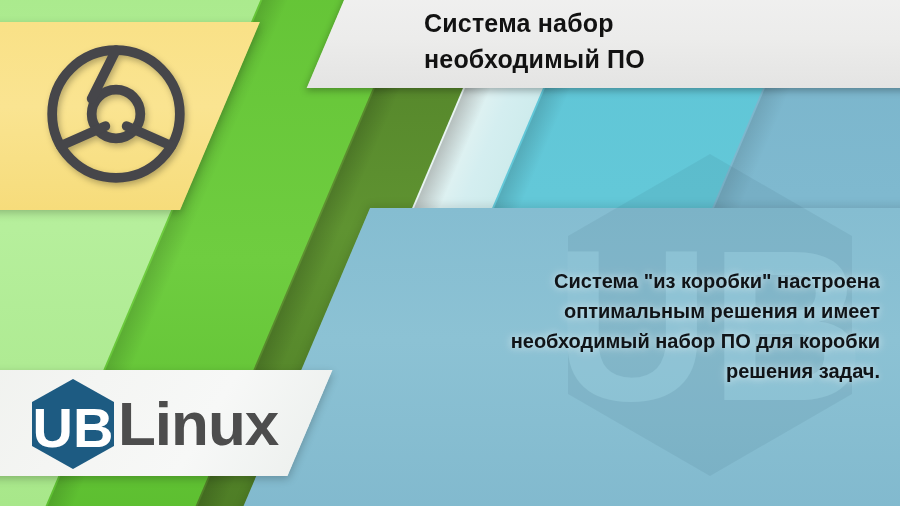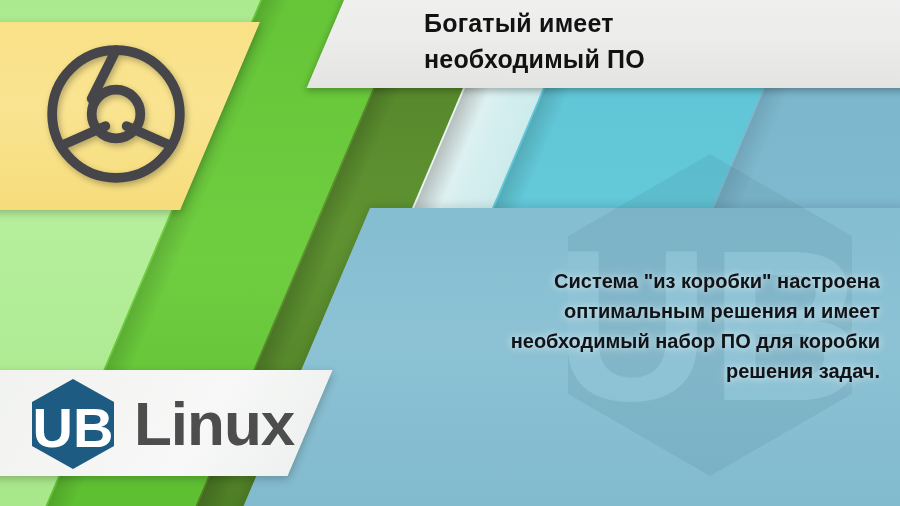--- a/index.html
+++ b/index.html
@@ -145,21 +145,21 @@
   .logo-wrap{
     position:absolute;
     left:30px;top:378px;
     display:flex;align-items:center;
   }
   .hex{width:86px;height:92px;display:block;}
   .logo-word{
     font-size:62px;
     font-weight:bold;
     color:#4d4d4d;
-    margin-left:18px;
+    margin-left:2px;
     line-height:1;
     letter-spacing:-1px;
     text-align:center;
   }
 </style>
 </head>
 <body>
 
 <div class="slide">
 
@@ -180,21 +180,21 @@
 
   <div class="watermark">
     <svg viewBox="0 0 300 330" xmlns="http://www.w3.org/2000/svg">
       <path d="M150 4 L292 86 L292 244 L150 326 L8 244 L8 86 Z" fill="#2a4f63"></path>
       <text x="150" y="250" text-anchor="middle" font-family="Liberation Sans, sans-serif" font-size="215" font-weight="bold" fill="#bfe2ea">UB</text>
     </svg>
   </div>
 
   <div class="title-panel"></div>
   <div class="title-text">
-    <div>Богатый имеет</div>
+    <div>Система набор</div>
     <div>необходимый ПО</div>
   </div>
 
   <div class="yellow-tile"></div>
   <div class="chrome-icon">
     <svg viewBox="0 0 100 100" xmlns="http://www.w3.org/2000/svg">
       <g fill="none" stroke="#46464a" stroke-width="6.4" stroke-linecap="round">
         <circle cx="50" cy="50" r="42"></circle>
         <circle cx="50" cy="50" r="16"></circle>
         <line x1="50" y1="8" x2="34" y2="40"></line>

